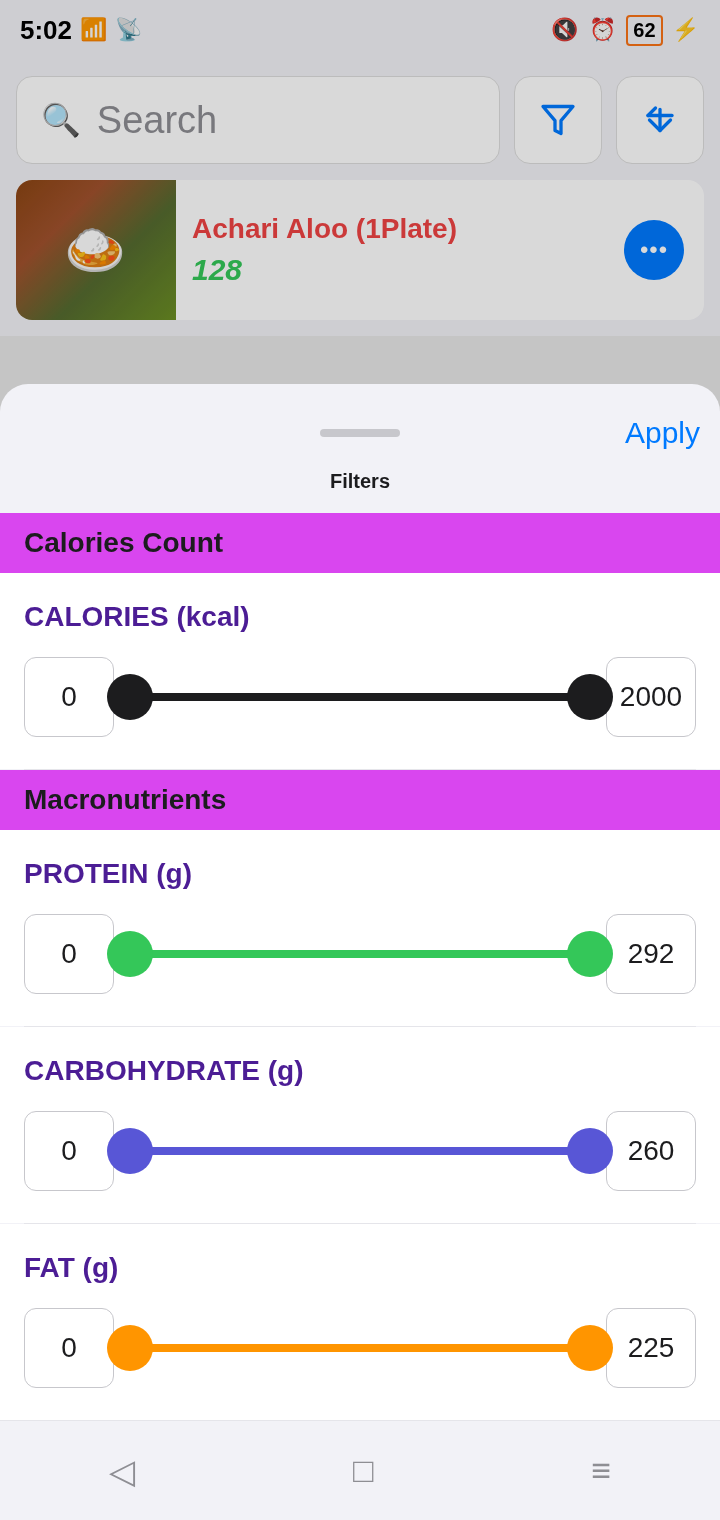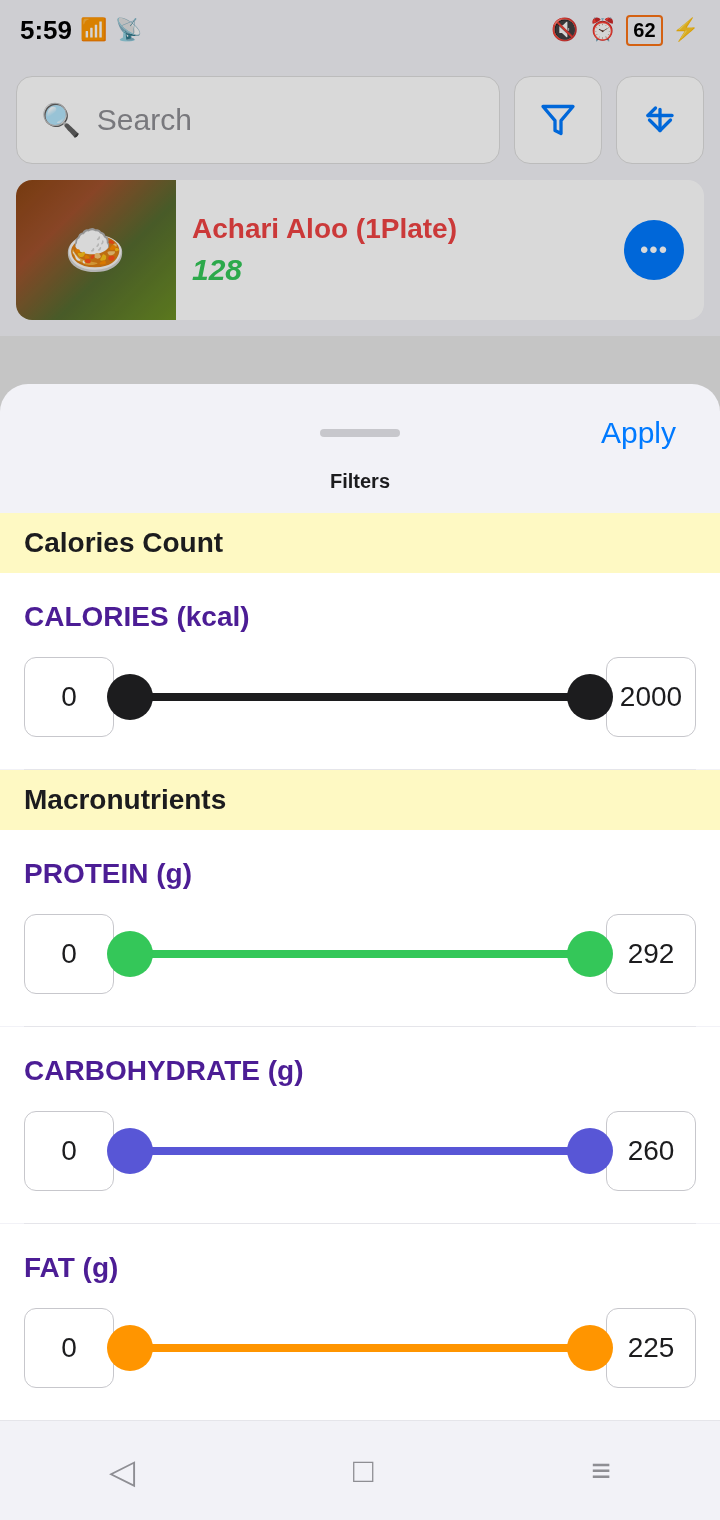--- a/index.html
+++ b/index.html
@@ -66,21 +66,21 @@
       display: flex;
       align-items: center;
       padding: 0 24px;
       gap: 16px;
     }
     .search-icon-wrap {
       color: #007aff;
       font-size: 32px;
     }
     .search-text {
-      font-size: 30px;
+      font-size: 38px;
       color: #8e8e93;
     }
     .icon-btn {
       width: 88px;
       height: 88px;
       background: #fff;
       border: 1.5px solid #ddd;
       border-radius: 16px;
       display: flex;
       align-items: center;
@@ -165,21 +165,21 @@
       background: #f2f2f7;
       border-radius: 28px 28px 0 0;
       z-index: 20;
       padding-bottom: 100px;
     }
 
     
     .sheet-handle-row {
       display: flex;
       align-items: center;
-      padding: 18px 44px 10px;
+      padding: 18px 20px 10px;
       margin-top: 14px;
     }
     .sheet-handle {
       width: 80px;
       height: 8px;
       background: #c7c7cc;
       border-radius: 4px;
       margin: 0 auto;
     }
     .apply-btn {
@@ -195,21 +195,21 @@
     .sheet-title {
       text-align: center;
       font-size: 20px;
       font-weight: 700;
       color: #1c1c1e;
       padding: 10px 0 20px;
     }
 
     
     .section-header {
-      background: #fef9c3;
+      background: #d946ef;
       padding: 14px 24px;
     }
     .section-header-text {
       font-size: 28px;
       font-weight: 600;
       color: #1c1c1e;
     }
 
     
     .slider-section {
@@ -302,21 +302,21 @@
 
     .handle-spacer {
       width: 80px;
     }
   </style>
 </head>
 <body>
 
 <div class="status-bar">
   <div class="status-left">
-    <span>5:59</span>
+    <span>5:02</span>
     <span style="font-size:22px;">📶</span>
     <span style="font-size:22px;">📡</span>
   </div>
   <div class="status-right">
     <span style="font-size:22px;">🔇</span>
     <span style="font-size:22px;">⏰</span>
     <span class="battery-box">62</span>
     <span>⚡</span>
   </div>
 </div>

